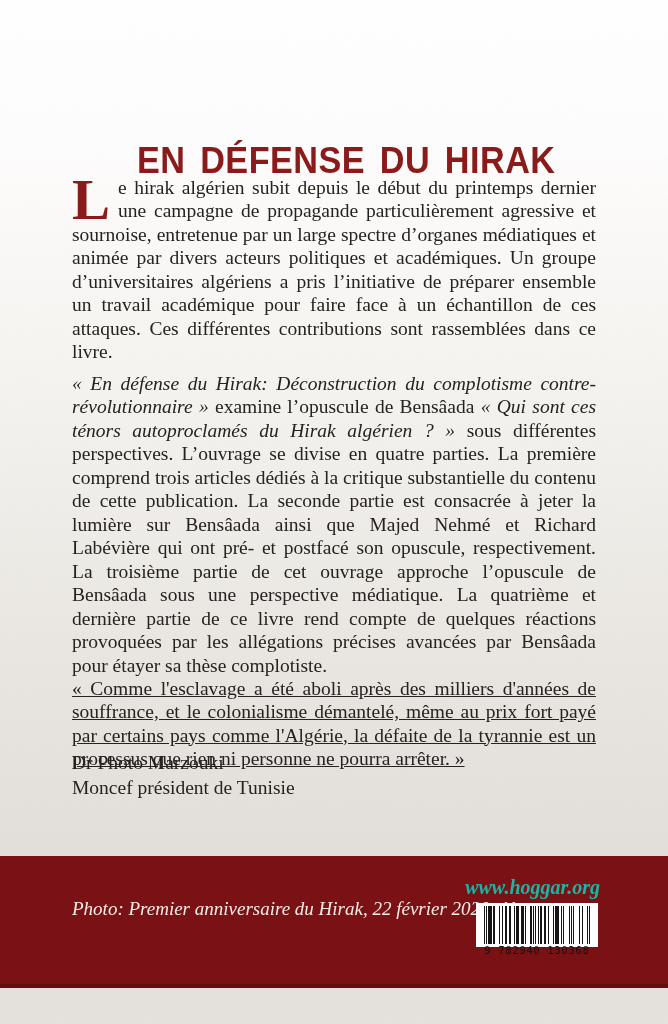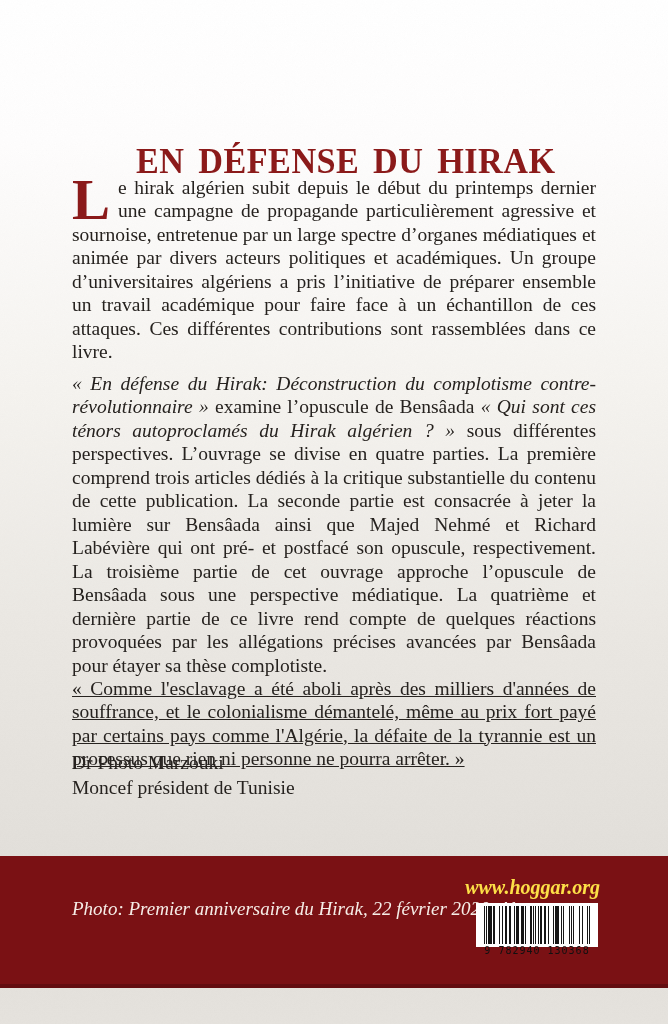--- a/index.html
+++ b/index.html
@@ -9,21 +9,21 @@
     overflow:hidden;
     font-family:"Liberation Serif", serif;
     background:linear-gradient(180deg,#ffffff 0%,#fefdfd 14%,#f5f3ef 38%,#eae7e2 62%,#e2dfda 84%,#e5e2dd 100%);
   }
   .noise{position:absolute;inset:0;width:100%;height:100%;opacity:.55;pointer-events:none;}
 
   .title{
     position:absolute;left:0;right:0;top:118px;
     text-align:center;
     color:#8b1a1a;
-    font-family:Liberation Serif, serif;
+    font-family:Liberation Sans, sans-serif;
     font-weight:700;
     font-size:36px;line-height:38px;
     letter-spacing:.5px;word-spacing:5px;
     white-space:nowrap;
     margin-left:24px;
   }
   .title-inner{display:inline-block;transform:scaleX(.95);transform-origin:center;}
 
   .textblock{
     position:absolute;left:72px;width:524px;
@@ -55,21 +55,21 @@
   .credits{
     position:absolute;left:72px;top:40px;
     font-style:italic;
     font-size:19px;line-height:26px;
     color:#f6ede7;
   }
   .website{
     position:absolute;right:68px;top:20px;
     font-style:italic;font-weight:700;
     font-size:20px;
-    color:#fde047;
+    color:#14b8a6;
     white-space:nowrap;
   }
   .barcode-box{
     position:absolute;right:70px;top:47px;
     width:122px;height:44px;
     background:#ffffff;
     box-sizing:border-box;
     padding:3px 2px 2px;
     display:flex;flex-direction:column;align-items:center;justify-content:flex-start;
   }

